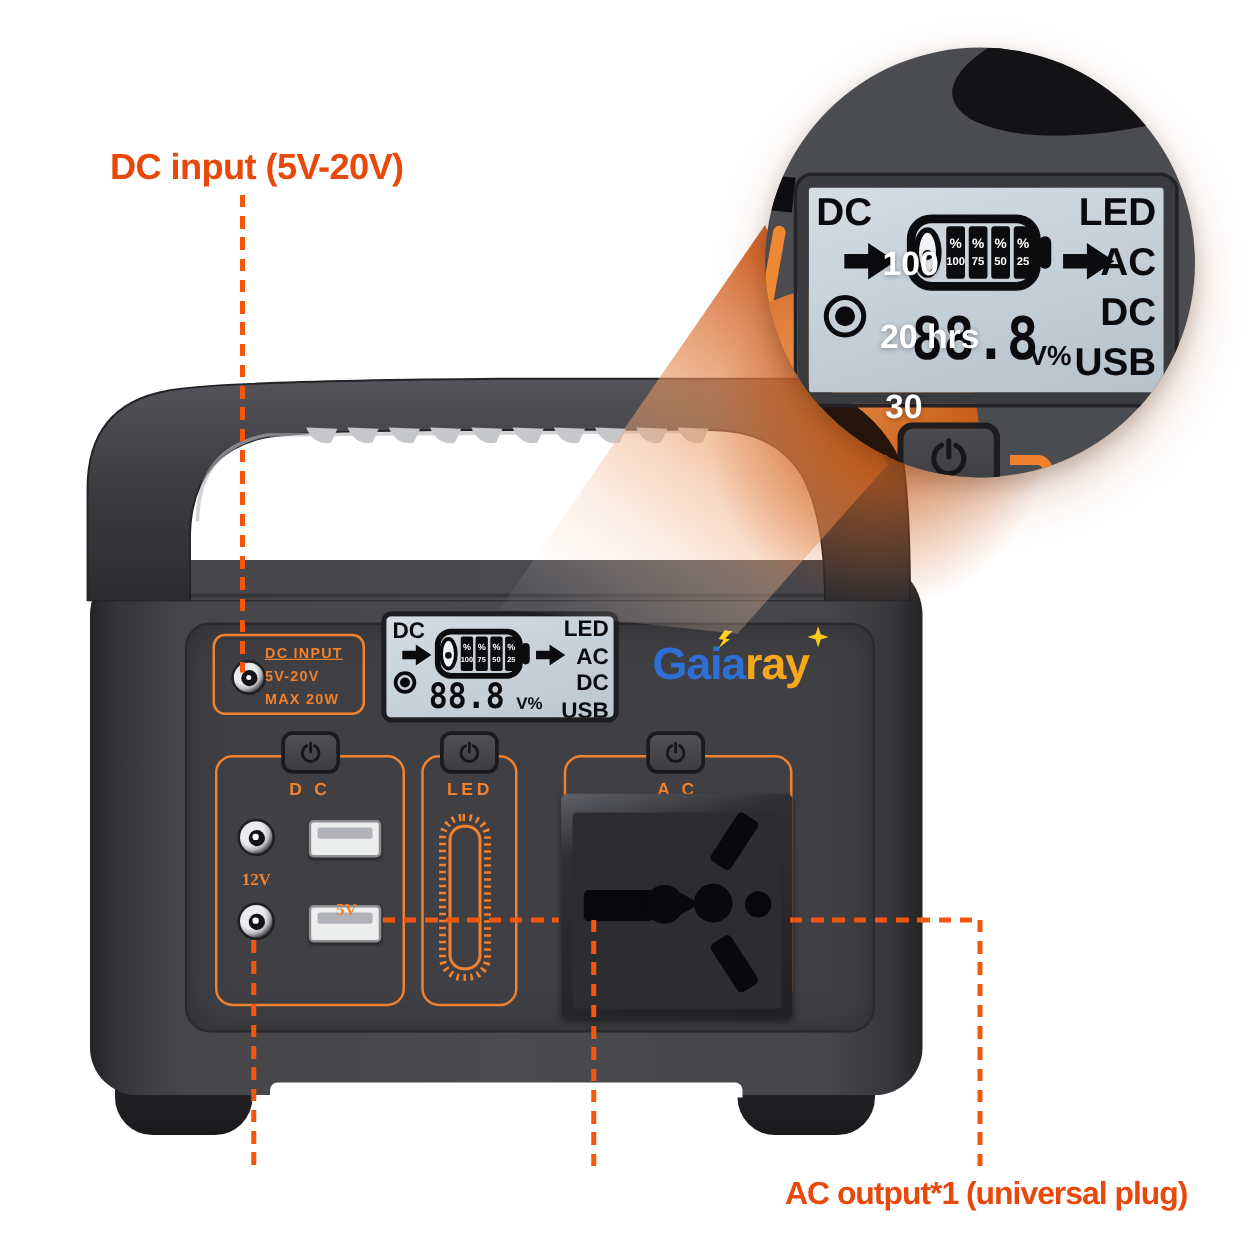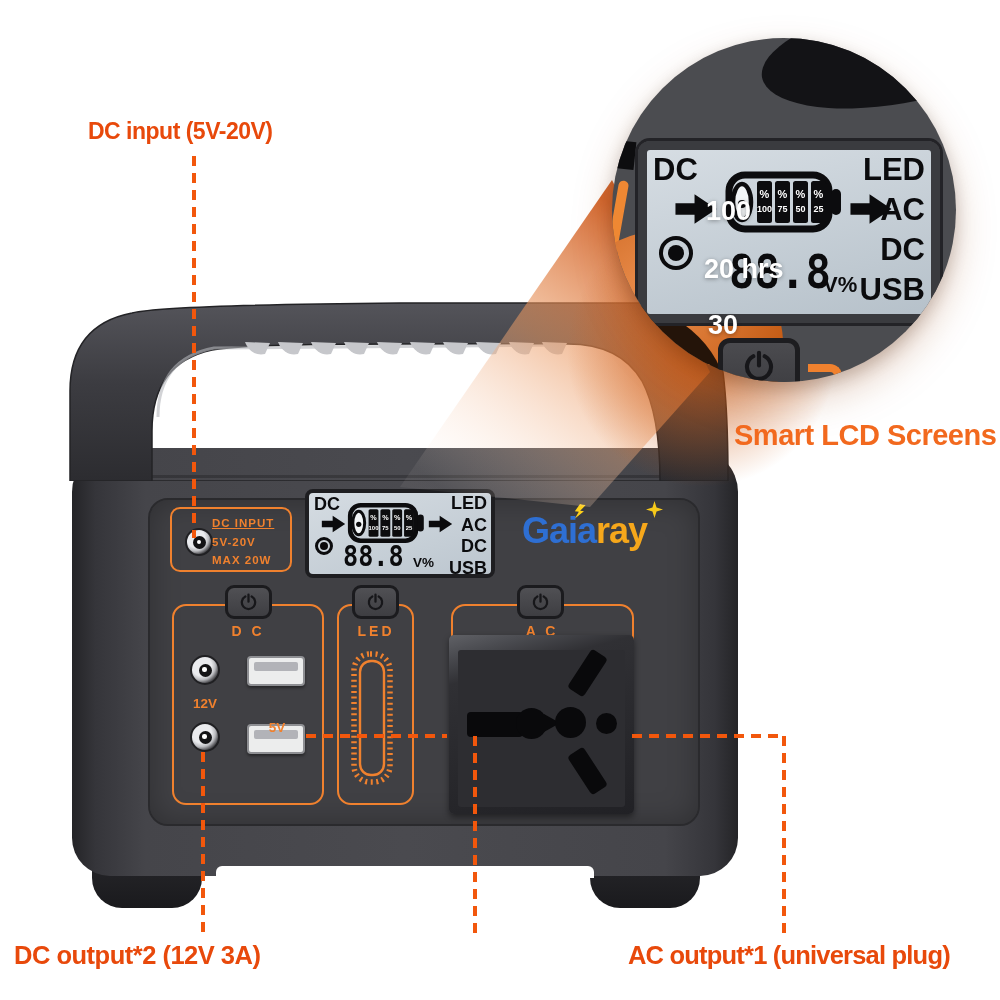--- a/index.html
+++ b/index.html
@@ -36,21 +36,21 @@
   .barrel .dot{position:absolute;left:40%;top:40%;width:4.5px;height:4.5px;border-radius:50%;background:#fff;}
 
   
   .pwr{position:absolute;width:47px;height:34px;border-radius:9px;border:3px solid #1b1b1e;
        background:linear-gradient(#505054,#3e3e42);display:flex;align-items:center;justify-content:center;}
   .btn-lab{position:absolute;color:#f0812e;font-weight:bold;font-size:14px;letter-spacing:3px;white-space:nowrap;transform:translateX(-50%);}
 
   
   .usb{position:absolute;width:58px;height:30px;border-radius:4px;background:#eceded;border:2px solid #8e8f93;box-shadow:0 2px 3px rgba(0,0,0,.4);}
   .usb .tongue{position:absolute;left:5px;right:5px;top:4px;height:9px;background:#b2b3b8;border-radius:2px;}
-  .port-lab{position:absolute;color:#f0812e;font-weight:bold;font-size:13.5px;transform:translateX(-50%);}
+  .port-lab{position:absolute;color:#f0812e;font-weight:bold;font-size:13.5px;transform:translateX(-50%);font-family:Liberation Serif, serif;}
 
   
   .outlet{position:absolute;left:299px;top:135px;width:185px;height:179px;border-radius:5px;
           background:linear-gradient(165deg,#606166 0%,#4c4d52 9%,#303034 22%,#212125 100%);box-shadow:0 3px 6px rgba(0,0,0,.45);}
   .oface{position:absolute;left:9px;top:15px;right:9px;bottom:7px;background:#2d2d31;border-radius:3px;}
   .hole{position:absolute;background:#09090b;}
 
   
   .lcd-dev{position:absolute;left:155px;top:-11px;width:190px;height:89px;border:4px solid #1e1e21;border-radius:8px;
            background:linear-gradient(160deg,#d5dce2,#bcc6cf);overflow:hidden;}
@@ -84,21 +84,21 @@
             background:radial-gradient(circle at 32% 28%,#eb8f4e,#c65d16 55%,#8a3c0f 82%);}
   .mz-blob2{position:absolute;left:-86px;top:268px;width:205px;height:185px;border-radius:50%;transform:rotate(30deg);background:#241409;}
   .mz-mark{position:absolute;color:#fff;font-weight:bold;font-size:27px;text-shadow:0 1px 4px rgba(0,0,0,.35);white-space:nowrap;}
   .mz-btn{position:absolute;left:106px;top:300px;width:82px;height:58px;border-radius:12px;border:5px solid #1d1d20;
           background:linear-gradient(#4b4b4f,#3d3d41);display:flex;align-items:center;justify-content:center;}
   .mz-dashl{position:absolute;left:78px;top:326px;width:20px;height:8px;background:#f0812e;border-radius:2px;}
   .mz-corner{position:absolute;left:196px;top:326px;width:34px;height:36px;border-top:8px solid #f0812e;border-right:8px solid #f0812e;border-radius:0 12px 0 0;}
 
   
   .cap{position:absolute;font-weight:bold;white-space:nowrap;}
-  .cap-dcin{left:88px;top:118px;font-size:23px;letter-spacing:-0.5px;color:#e8490b;}
+  .cap-dcin{left:88px;top:118px;font-size:29px;letter-spacing:-0.5px;color:#e8490b;}
   .cap-smart{left:734px;top:419px;font-size:29px;color:#f2691e;letter-spacing:-0.5px;}
   .cap-out{top:941px;font-size:25.5px;color:#e8490b;letter-spacing:-0.5px;}
 </style>
 </head>
 <body>
 
 <div class="stage">
 
   <div class="foot" style="left:92px;top:842px;"></div>
   <div class="foot" style="left:590px;top:842px;"></div>
@@ -336,17 +336,15 @@
       <svg width="38" height="38" viewBox="0 0 24 24">
         <path d="M12 3 v8" stroke="#17171a" stroke-width="2.6" stroke-linecap="round"></path>
         <path d="M8.4 5.2 a7.6 7.6 0 1 0 7.2 0" fill="none" stroke="#17171a" stroke-width="2.6" stroke-linecap="round"></path>
         </svg>
     </div>
     <div class="mz-dashl"></div>
     <div class="mz-corner"></div>
   </div>
 
   <div class="cap cap-dcin">DC input (5V-20V)</div>
-  <div class="cap cap-smart">Smart LCD Screens</div>
-  <div class="cap cap-out" style="left:14px;">DC output*2 (12V 3A)</div>
   <div class="cap cap-out" style="left:628px;letter-spacing:-0.8px;">AC output*1 (universal plug)</div>
 
 </div>
 
 </body></html>

